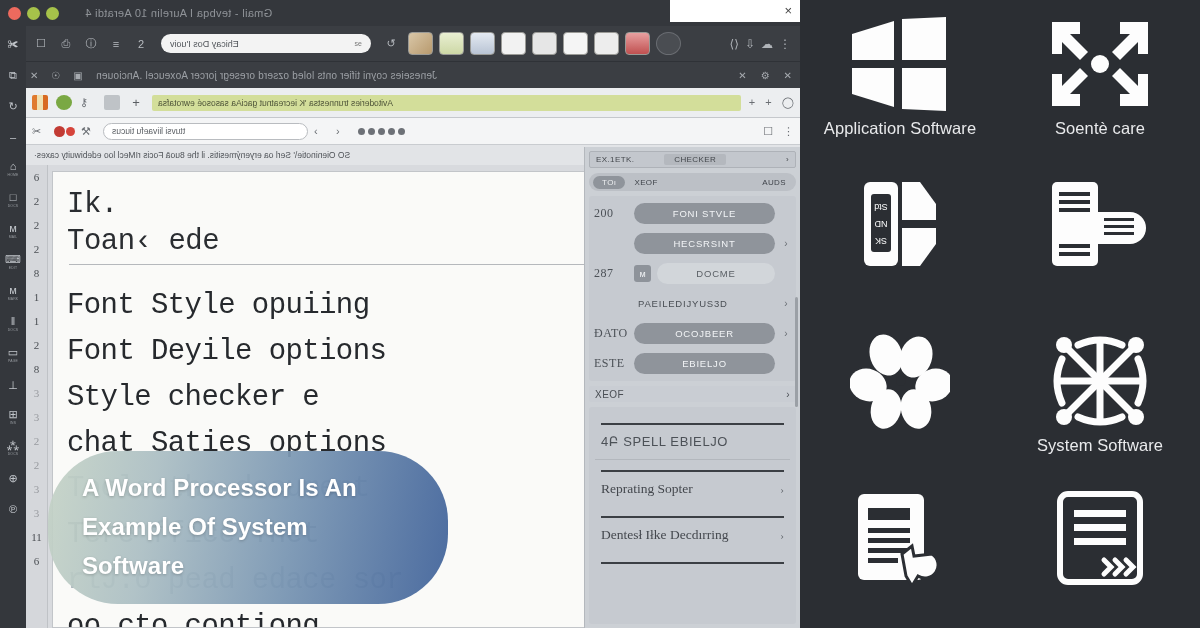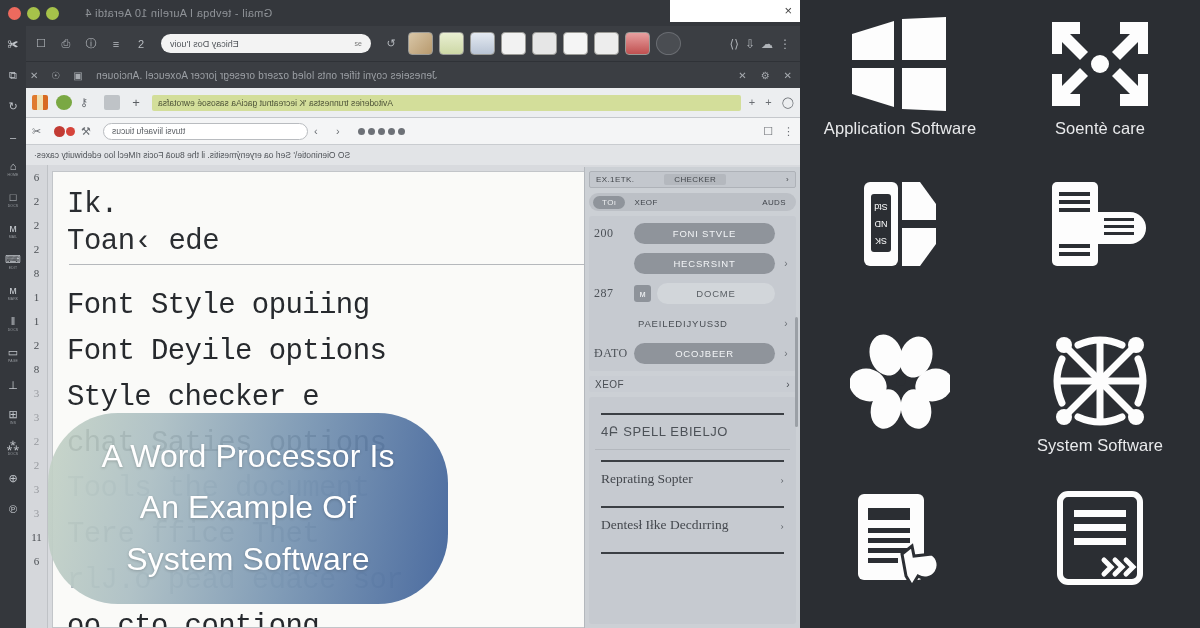--- a/index.html
+++ b/index.html
@@ -154,21 +154,21 @@
   .doc-body { padding: 18px 14px 0 14px; }
   .doc-p {
     font-family: "Liberation Mono", monospace; font-size: 29px; color: #26292d;
     line-height: 1.58; white-space: nowrap; letter-spacing: -.6px;
   }
   .doc-p.faded { color: #6b7b8c; opacity: .55; }
   .doc-p.faded2 { color: #55616f; opacity: .6; }
 
   
   .inspector {
-    position: absolute; right: 0; top: 79px; bottom: 0; width: 216px;
+    position: absolute; right: 0; top: 59px; bottom: 0; width: 216px;
     background: #ccd0d5; border-left: 1px solid #b4b8bd; padding: 4px;
     display: flex; flex-direction: column; gap: 5px; filter: blur(.25px);
   }
   .insp-hd {
     height: 17px; background: #c3c7cd; border: 1px solid #aeb2b8; border-radius: 2px;
     display: flex; align-items: center; padding: 0 6px; font-size: 8px;
     color: #43474c; letter-spacing: .4px;
   }
   .insp-hd .mid { margin: 0 auto; background: #b4b8be; padding: 1px 10px; border-radius: 2px; }
   .insp-hd .chev { margin-left: auto; }
@@ -223,22 +223,22 @@
     border-radius: 70px;
     background: linear-gradient(100deg,
       rgba(197,211,198,0.92) 0%,
       rgba(171,190,195,0.92) 26%,
       rgba(120,149,178,0.93) 60%,
       rgba(66,100,155,0.95) 100%);
     display: flex; align-items: center; justify-content: center;
     padding: 18px 34px; z-index: 30;
   }
   .headline h1 {
-    font-size: 32px; line-height: 1.62; color: #fff; text-align: center;
-    font-weight: normal; letter-spacing: .1px;
+    font-size: 24px; line-height: 1.62; color: #fff; 
+    font-weight: bold; letter-spacing: .1px;
     text-shadow: 0 1px 3px rgba(0,0,0,.22);
   }
 
   
   .grid {
     position: absolute; inset: 0; display: grid;
     grid-template-columns: 1fr 1fr; grid-template-rows: 1fr 1fr 1fr 1fr;
   }
   .cell { position: relative; display: flex; flex-direction: column; align-items: center; justify-content: center; }
   .cell .ic { width: 104px; height: 100px; display: flex; align-items: center; justify-content: center; }
@@ -499,20 +499,25 @@
             <div class="irow">
               <span class="num"></span>
               <span class="pillbtn plain">PAEILEDIJYUS3D</span>
               <span class="arrow">›</span>
             </div>
             <div class="irow">
               <span class="num">ĐATO</span>
               <span class="pillbtn">OCOJBEER</span>
               <span class="arrow">›</span>
             </div>
+            <div class="irow">
+              <span class="num">ESTE</span>
+              <span class="pillbtn">EBIELJO</span>
+              <span class="arrow"></span>
+            </div>
           </div>
         <div class="insp-sec-hd">
           <span>XEOF</span>
           <span class="chev">›</span>
         </div>
         <div class="insp-list">
           <div class="topline"></div>
           <div class="ilist-main">4Բ SPELL EBIELJO</div>
           <div class="ilist-div"></div>
           <div class="topline"></div>

